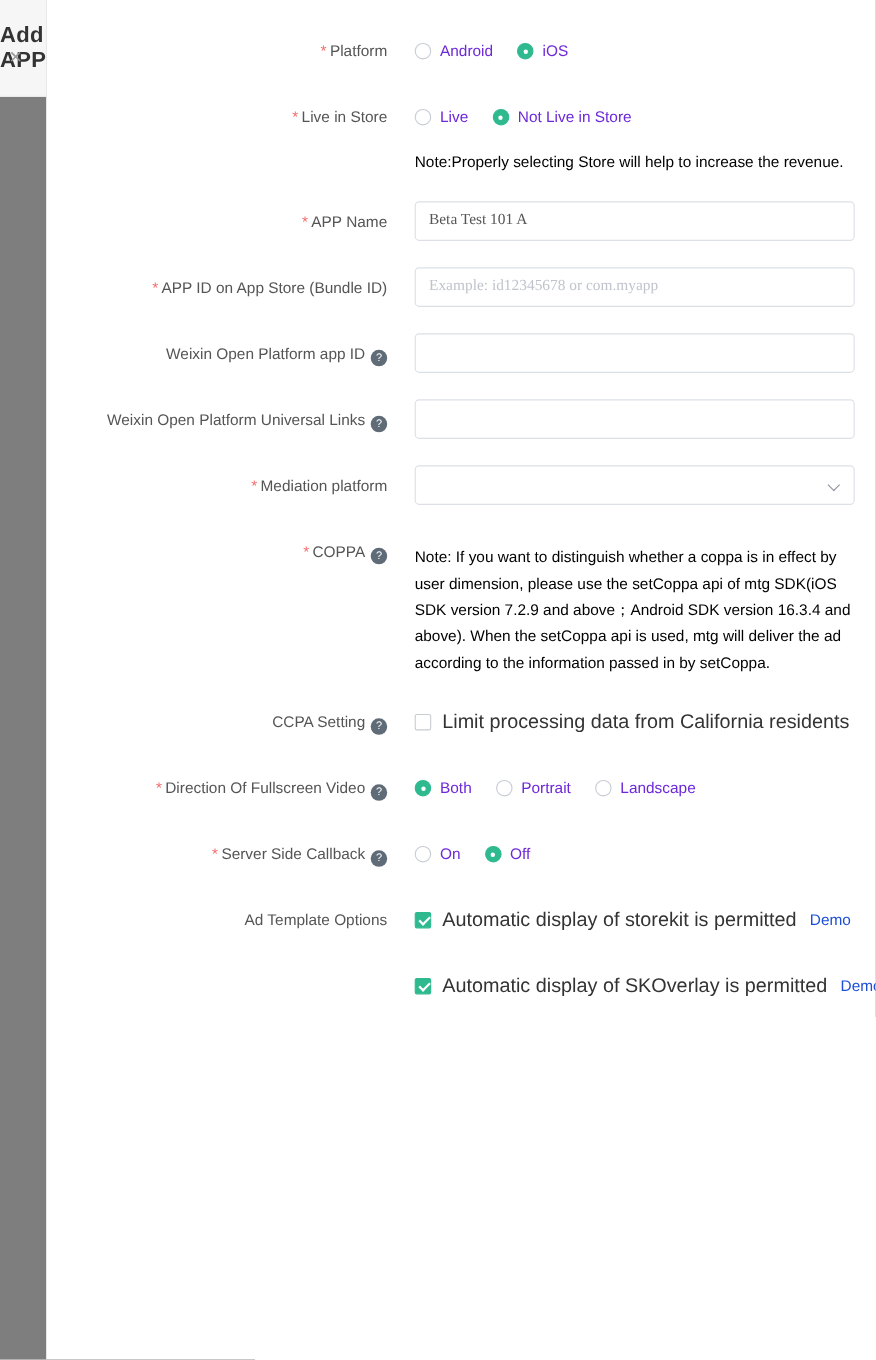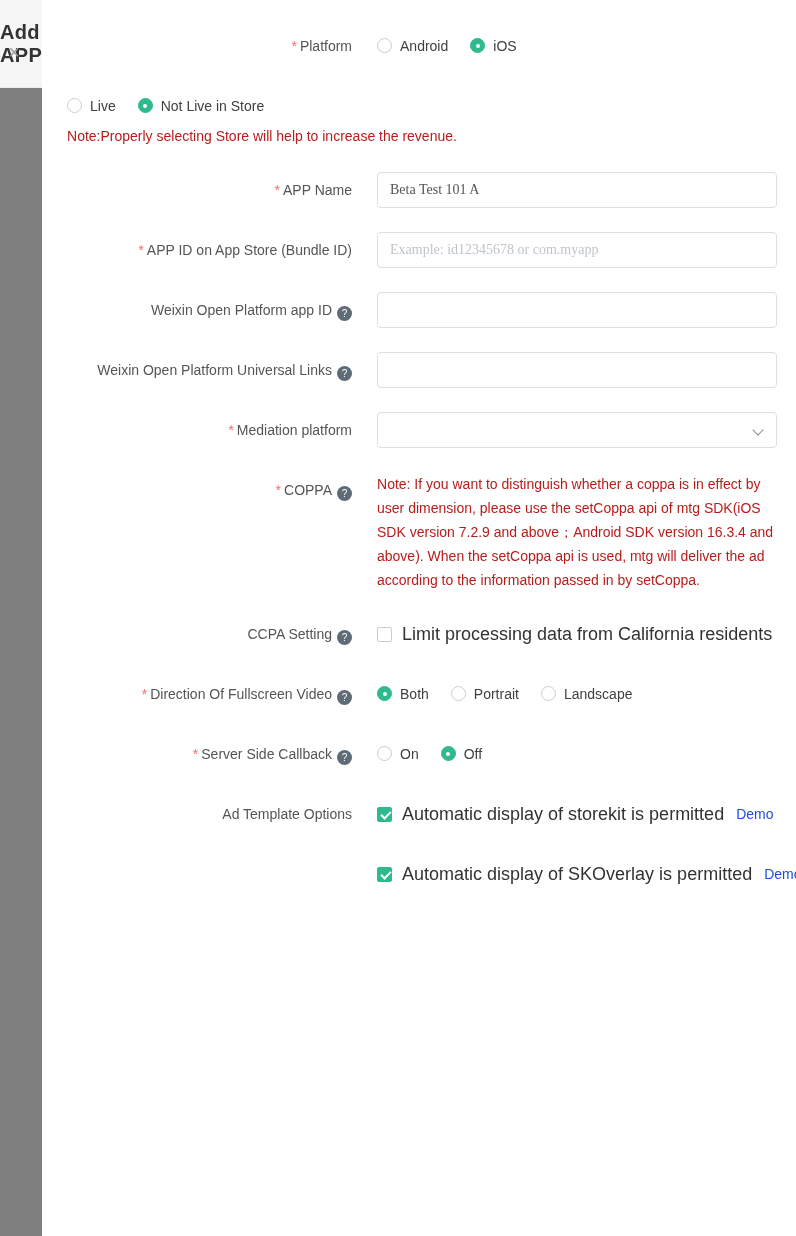--- a/index.html
+++ b/index.html
@@ -119,25 +119,25 @@
     width: 8px;
     height: 8px;
     border-right: 1px solid #8a8f99;
     border-bottom: 1px solid #8a8f99;
     transform: rotate(45deg);
   }
 
   
   .radio {
     display: inline-flex;
-    align-items: flex-start;
+    align-items: flex-end;
     margin-right: 22px;
     cursor: pointer;
     font-size: 14px;
-    color: #404040;
+    color: #6d28d9;
   }
   .radio-circle {
     width: 15px;
     height: 15px;
     border-radius: 50%;
     border: 1px solid #c8ccd3;
     background: #fff;
     margin-right: 8px;
     position: relative;
     flex: none;
@@ -186,23 +186,23 @@
     top: 1.5px;
     width: 4px;
     height: 8px;
     border-right: 2px solid #fff;
     border-bottom: 2px solid #fff;
     transform: rotate(45deg);
   }
 
   .note {
     font-size: 14px;
-    color: #b91c1c;
+    color: #000000;
     line-height: 24px;
-    margin-top: 0;
+    margin-top: 11px;
   }
 
   .demo-link {
     color: #1d4ed8;
     font-size: 14px;
     margin-left: 12px;
     text-decoration: none;
     cursor: pointer;
   }
 
@@ -248,20 +248,21 @@
           </label>
           <label class="radio checked">
             <span class="radio-circle"></span>
             <span>iOS</span>
           </label>
         </div>
       </div>
     </div>
 
     <div class="row">
+      <div class="label"><span class="req">*</span><span>Live in Store</span></div>
       <div class="control">
         <div class="control-line">
           <label class="radio">
             <span class="radio-circle"></span>
             <span>Live</span>
           </label>
           <label class="radio checked">
             <span class="radio-circle"></span>
             <span>Not Live in Store</span>
           </label>

